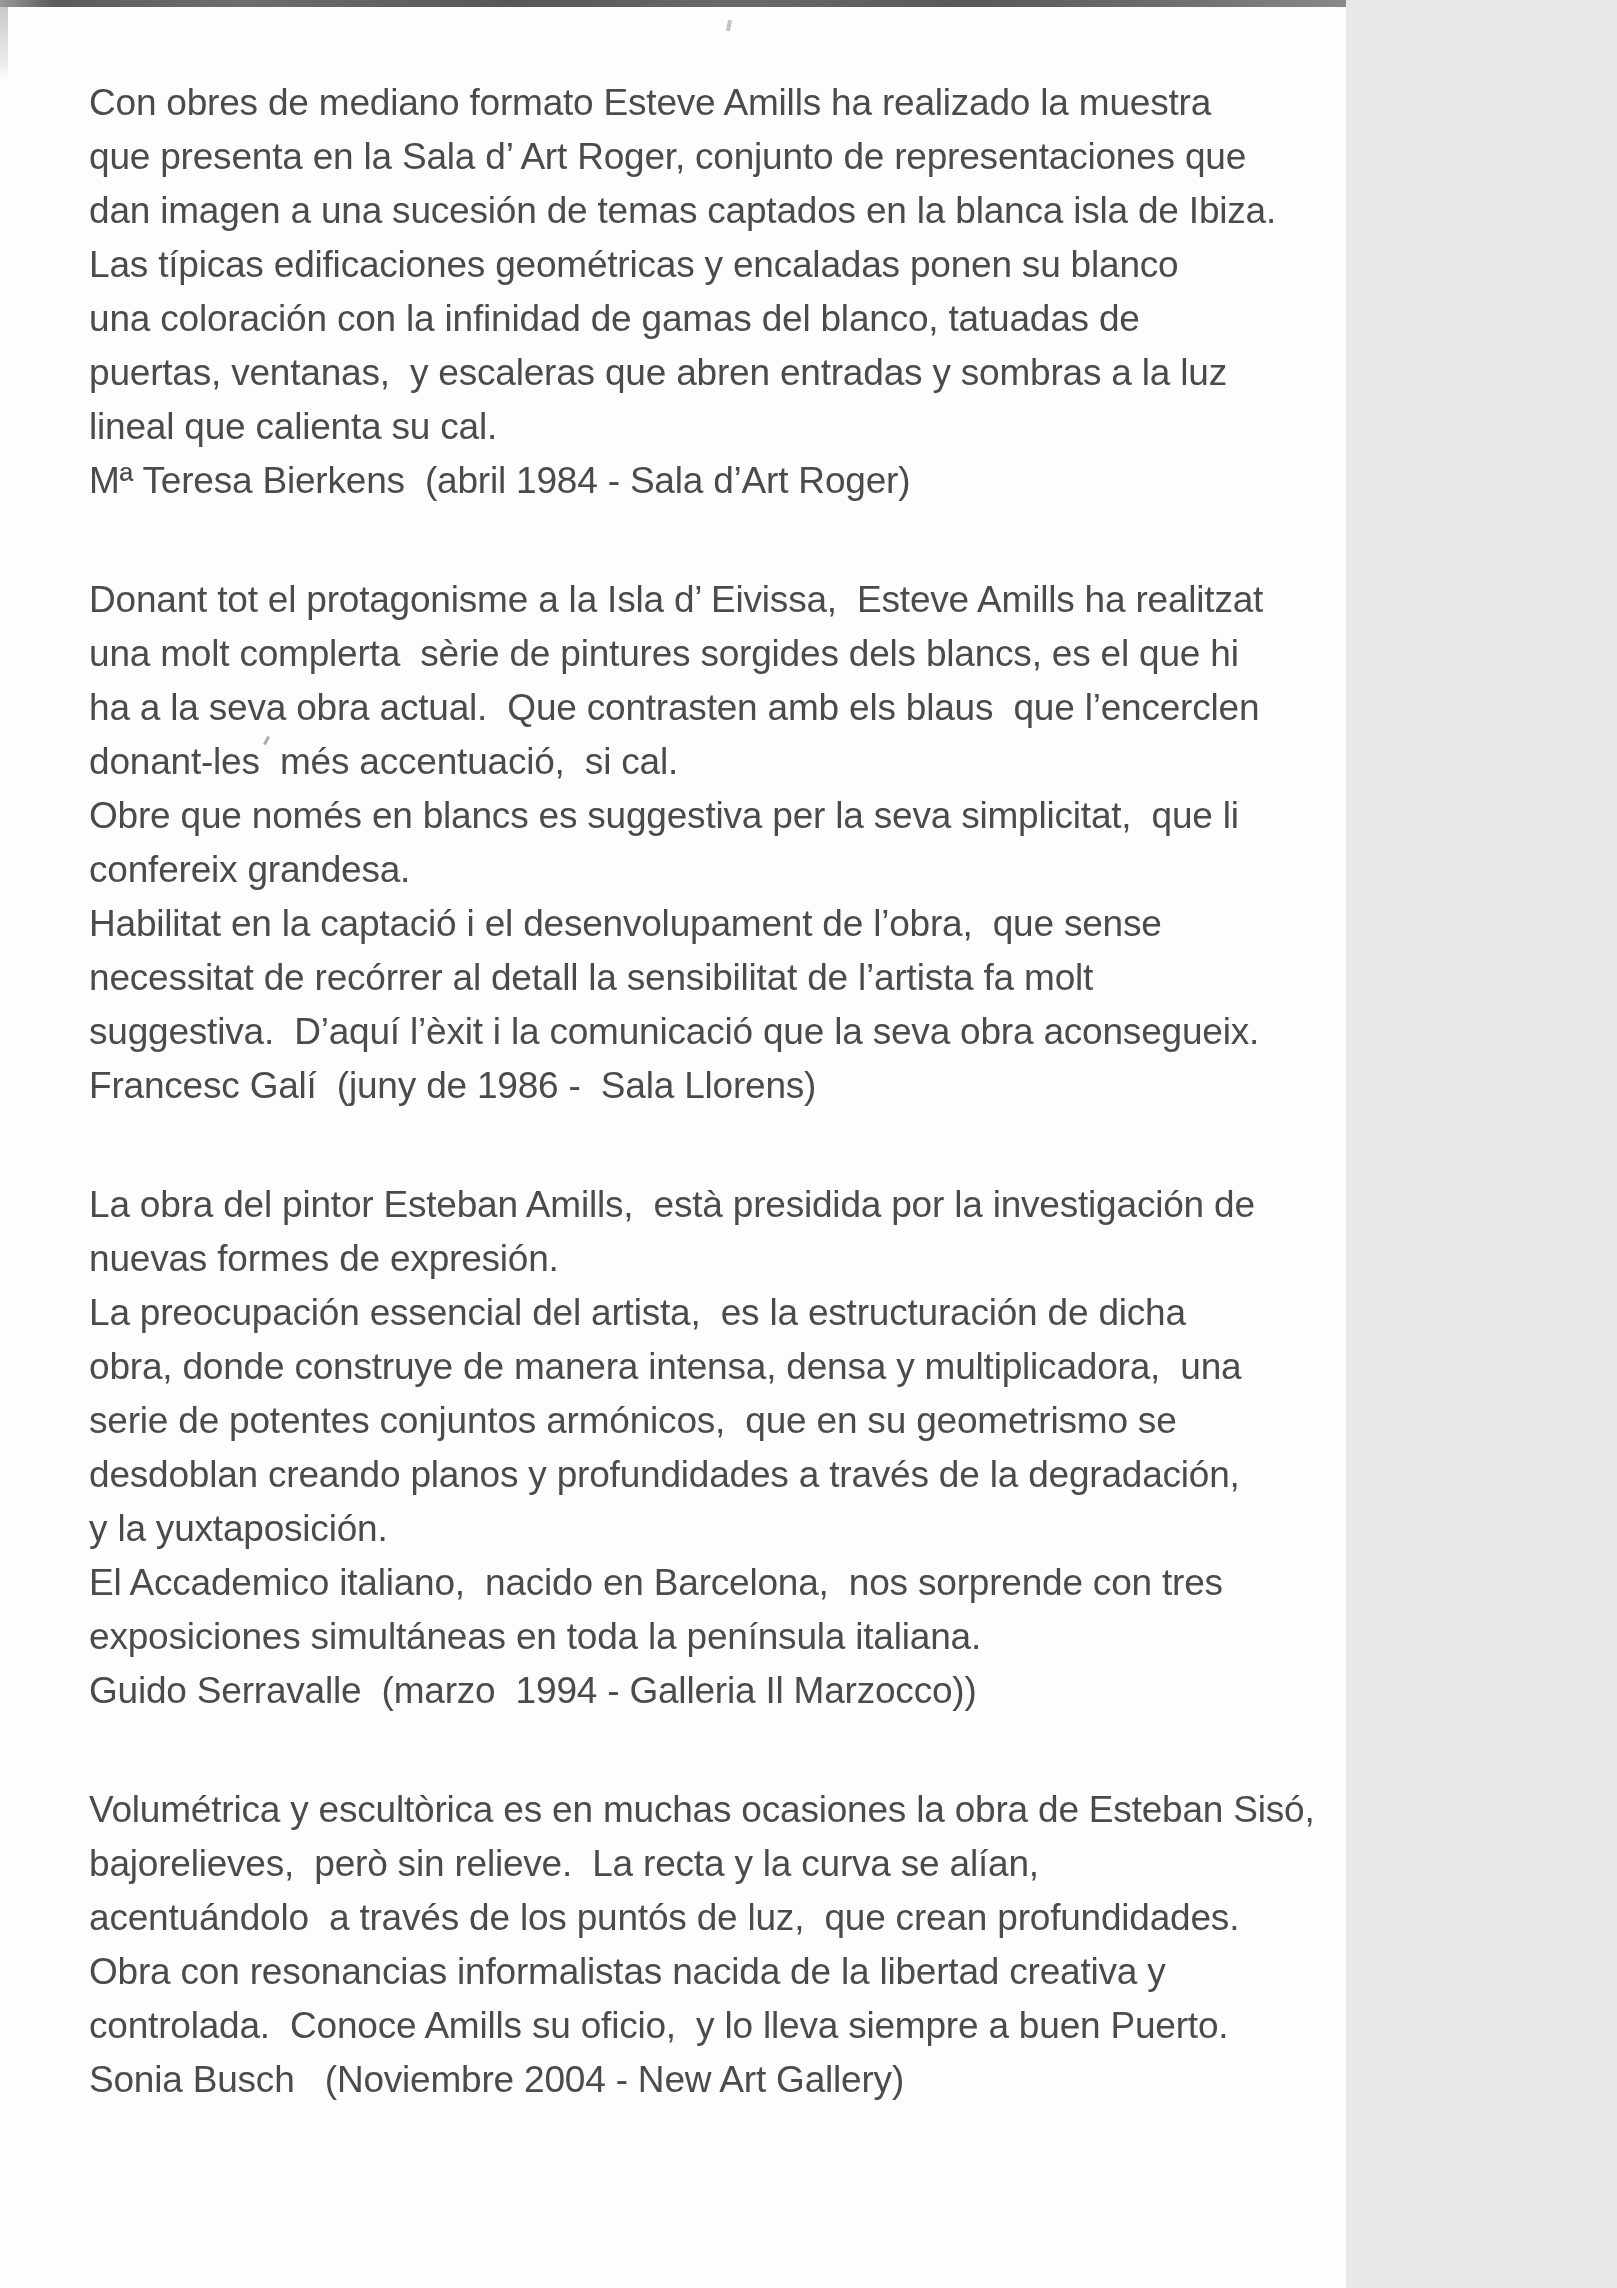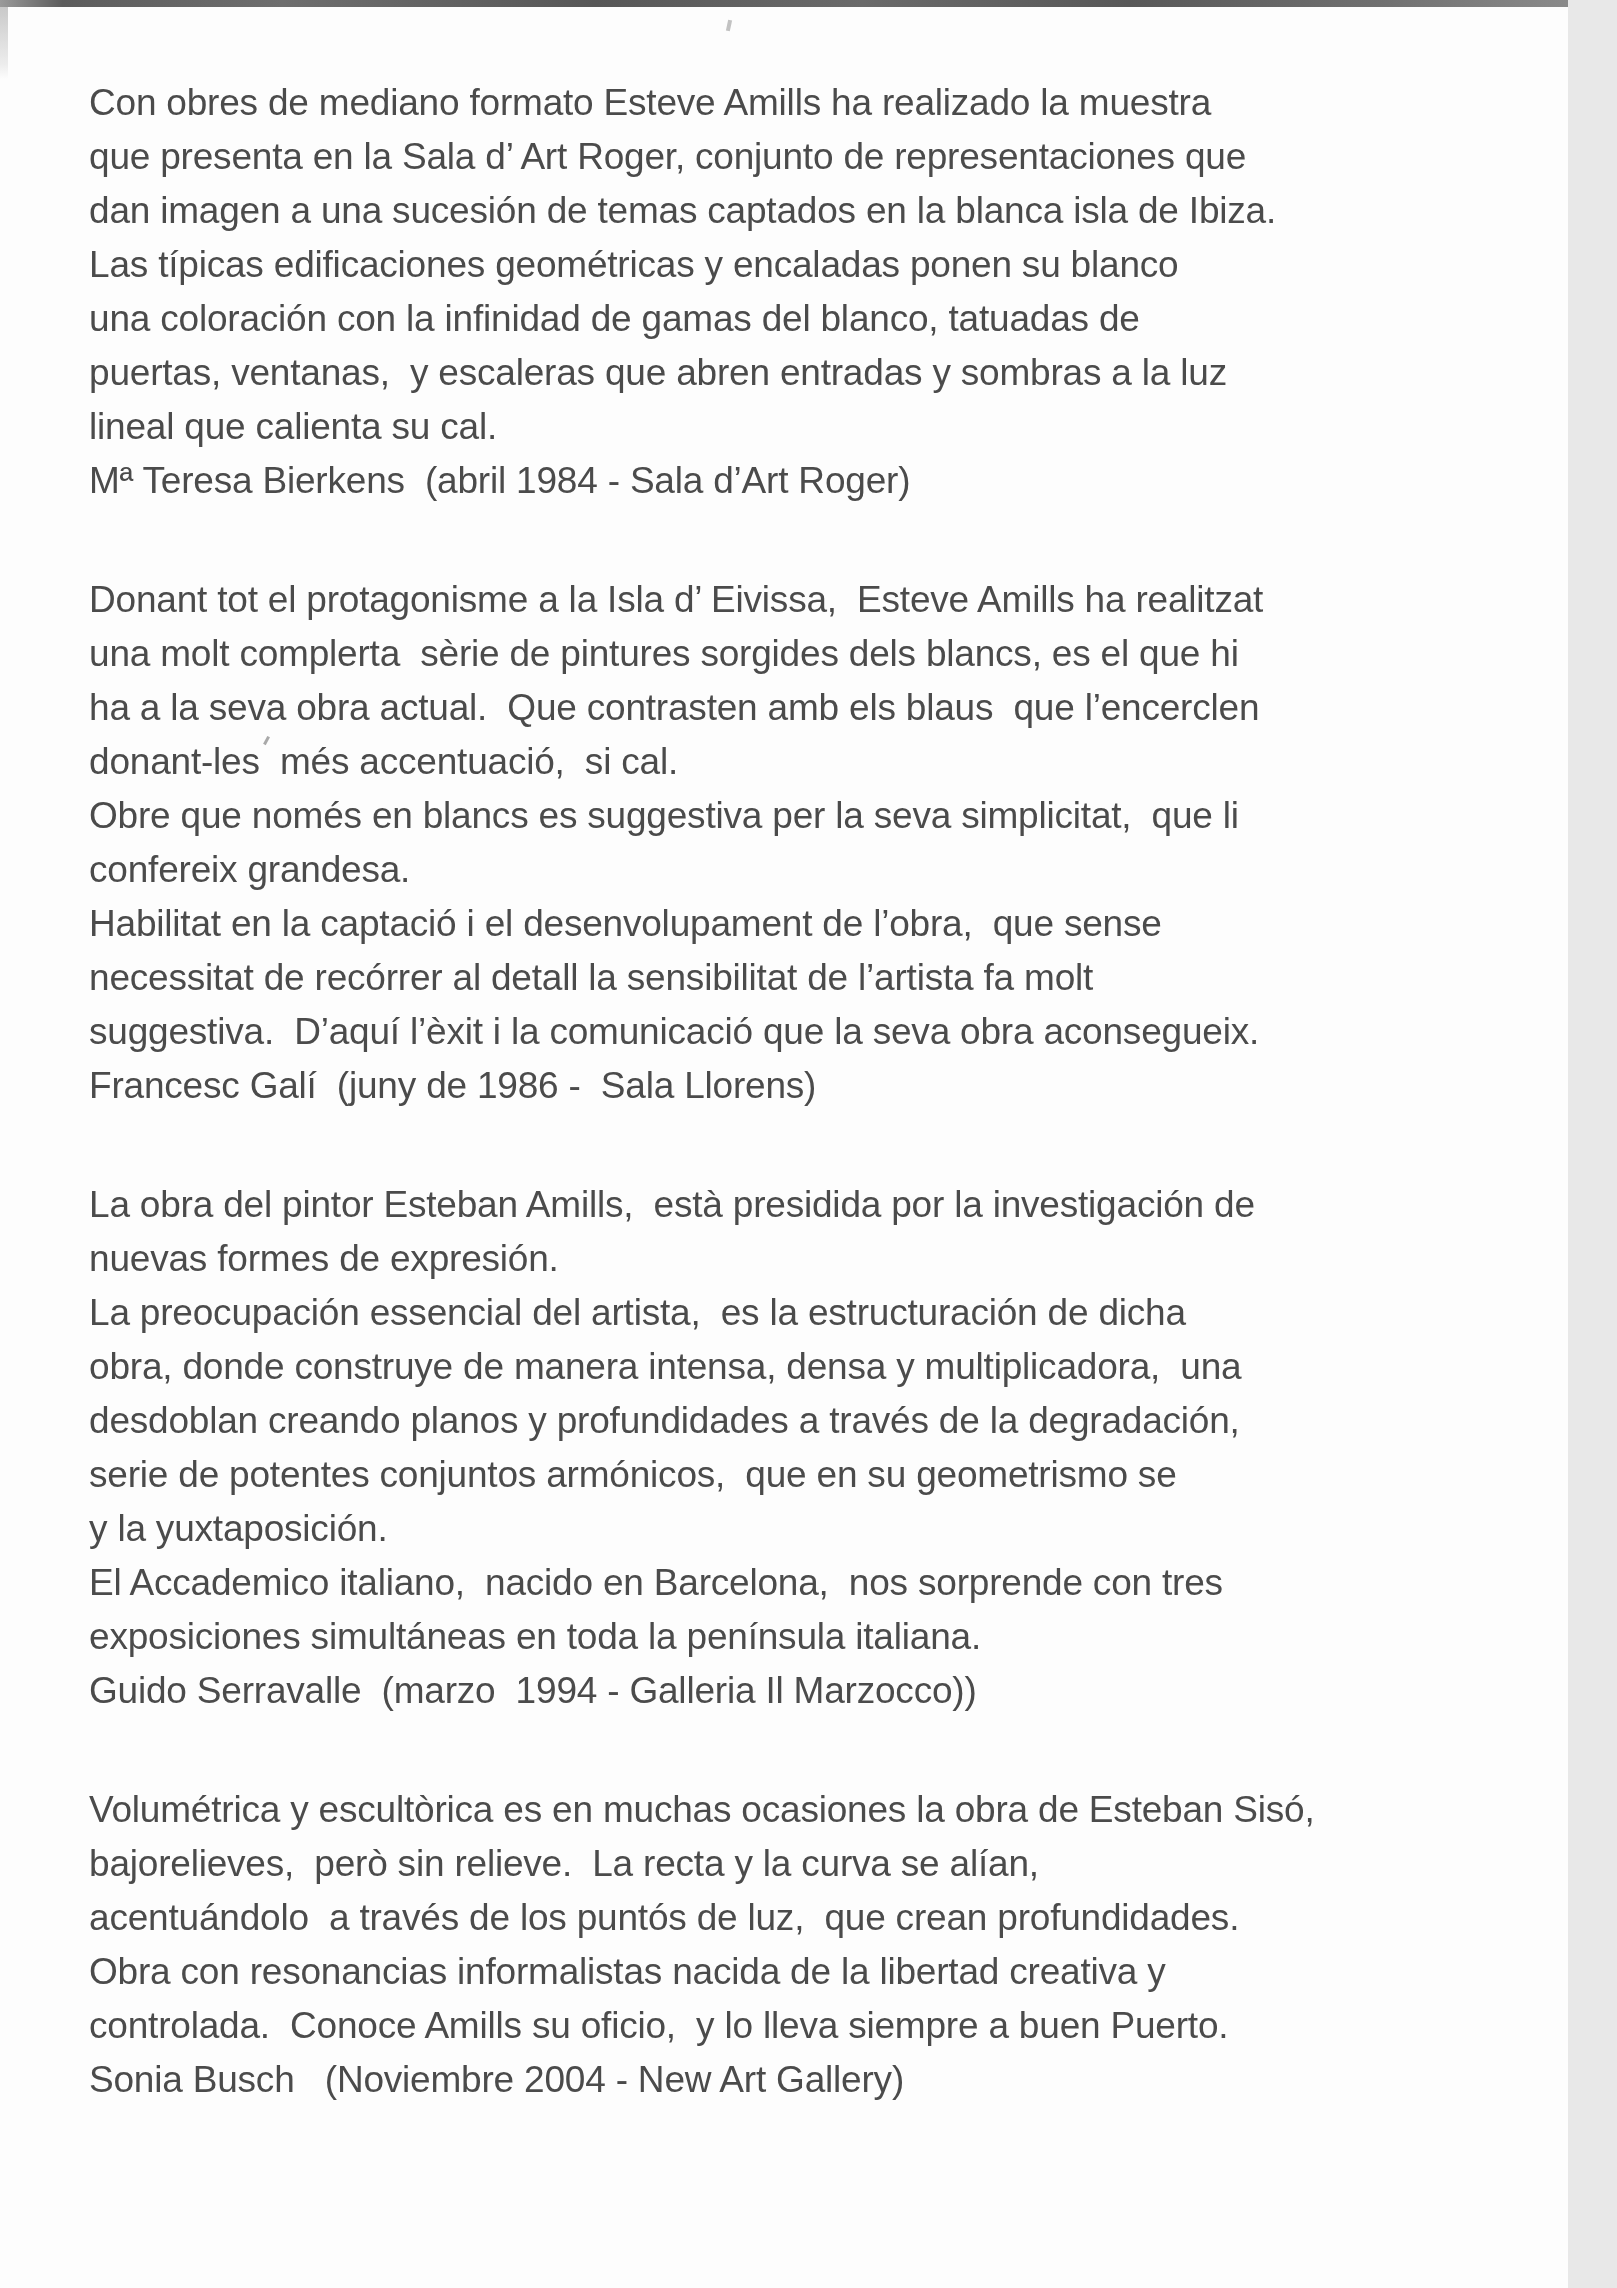--- a/index.html
+++ b/index.html
@@ -2,21 +2,21 @@
 <html style="font-size:14.8px"><head>
 <meta charset="utf-8">
 <style>
   html, body {
     margin: 0;
     padding: 0;
     background: #e8e8e8;
   }
   .page {
     position: relative;
-    width: 1568px;
+    width: 1346px;
     height: 2289px;
     background: #fdfdfd;
     overflow: hidden;
     font-family: "Liberation Sans", sans-serif;
   }
   
   .scan-top-edge {
     position: absolute;
     top: 0; left: 0;
     width: 100%;
@@ -98,22 +98,22 @@
       <span class="line">necessitat de recórrer al detall la sensibilitat de l’artista fa molt</span>
       <span class="line">suggestiva.  D’aquí l’èxit i la comunicació que la seva obra aconsegueix.</span>
       <span class="line">Francesc Galí  (juny de 1986 -  Sala Llorens)</span>
     </p>
 
     <p class="para">
       <span class="line">La obra del pintor Esteban Amills,  està presidida por la investigación de</span>
       <span class="line">nuevas formes de expresión.</span>
       <span class="line">La preocupación essencial del artista,  es la estructuración de dicha</span>
       <span class="line">obra, donde construye de manera intensa, densa y multiplicadora,  una</span>
+      <span class="line">serie de potentes conjuntos armónicos,  que en su geometrismo se</span>
       <span class="line">desdoblan creando planos y profundidades a través de la degradación,</span>
-      <span class="line">serie de potentes conjuntos armónicos,  que en su geometrismo se</span>
       <span class="line">y la yuxtaposición.</span>
       <span class="line">El Accademico italiano,  nacido en Barcelona,  nos sorprende con tres</span>
       <span class="line">exposiciones simultáneas en toda la península italiana.</span>
       <span class="line">Guido Serravalle  (marzo  1994 - Galleria Il Marzocco))</span>
     </p>
 
     <p class="para">
       <span class="line">Volumétrica y escultòrica es en muchas ocasiones la obra de Esteban Sisó,</span>
       <span class="line">bajorelieves,  però sin relieve.  La recta y la curva se alían,</span>
       <span class="line">acentuándolo  a través de los puntós de luz,  que crean profundidades.</span>

